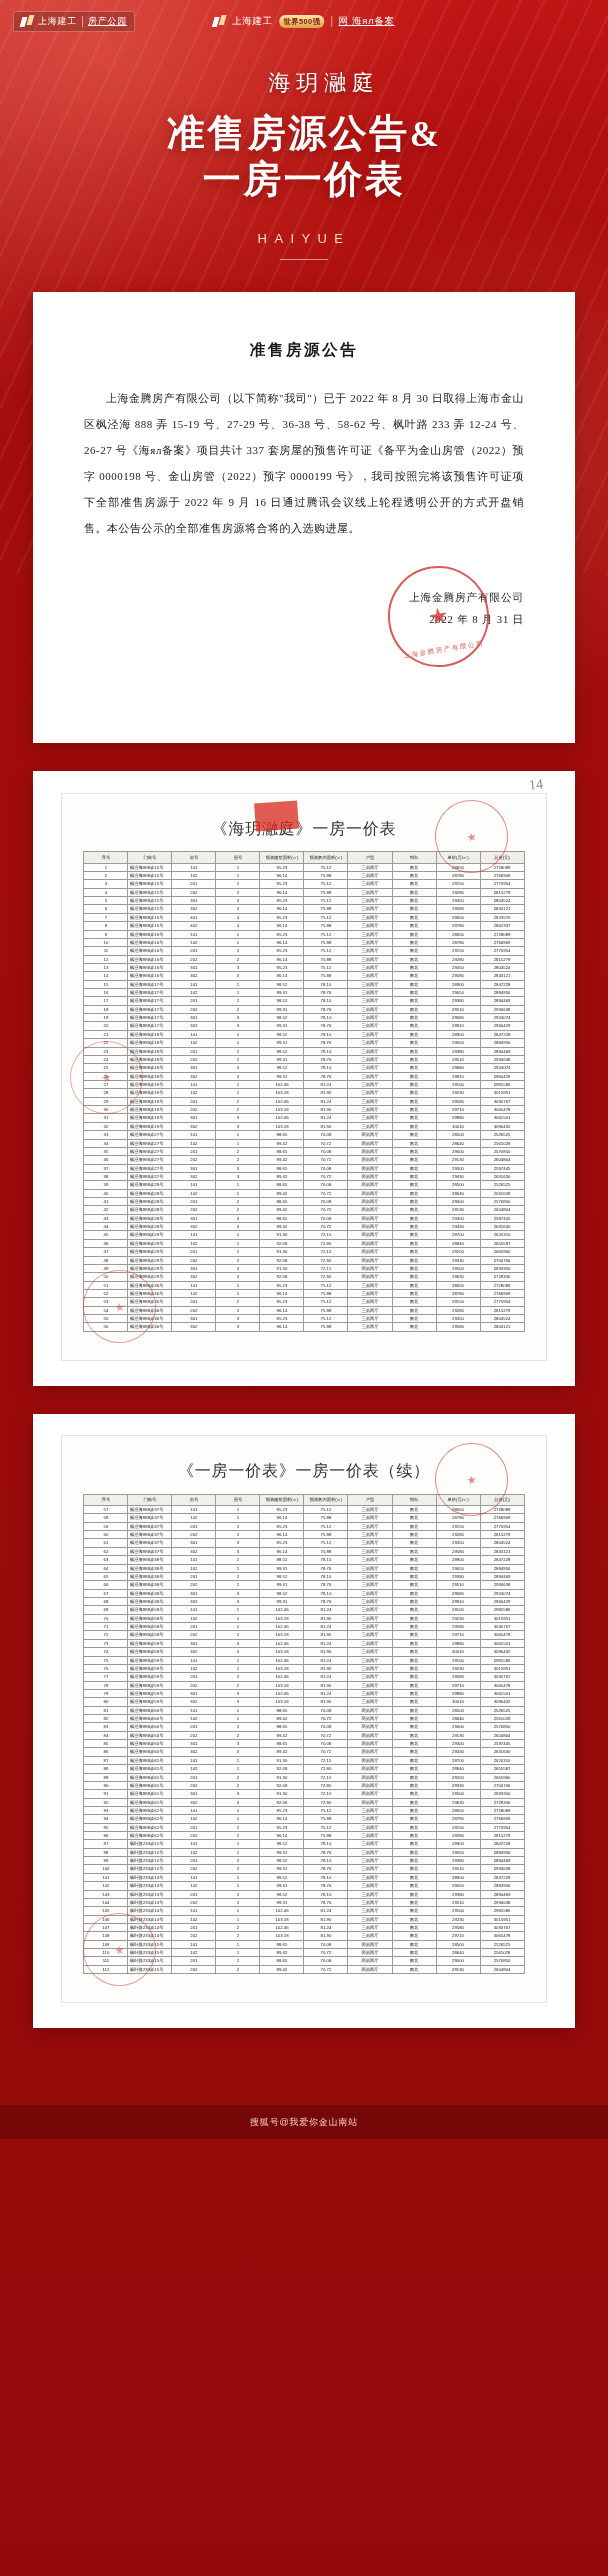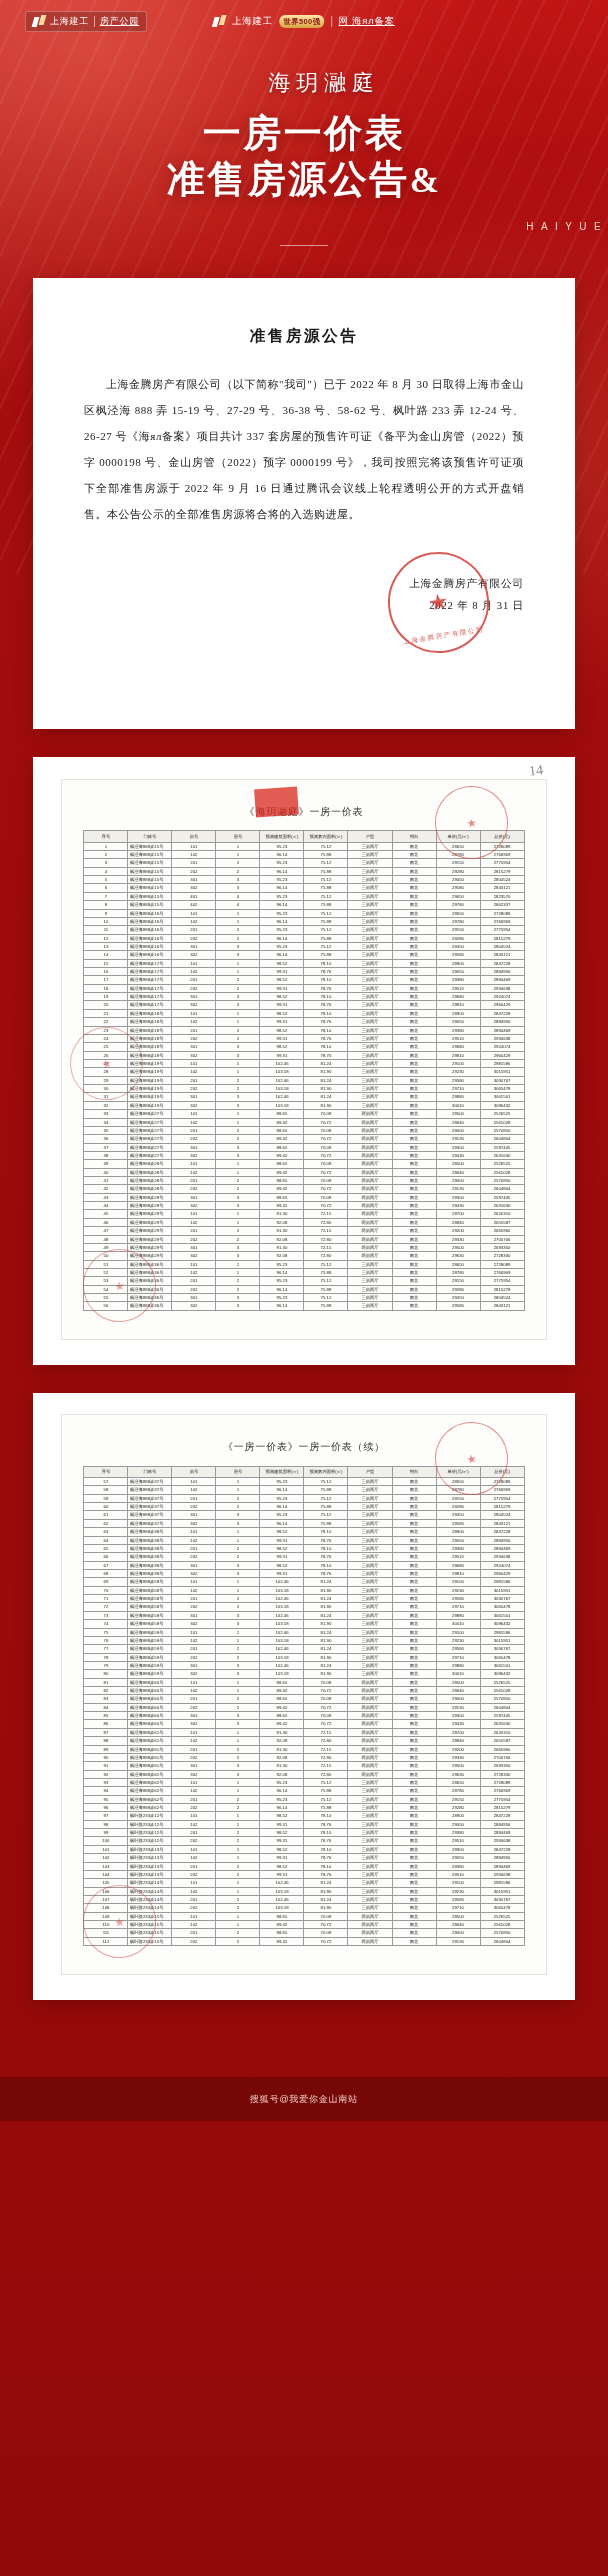--- a/index.html
+++ b/index.html
@@ -53,21 +53,21 @@
     background: linear-gradient(135deg, rgba(255,255,255,0.10) 0%, rgba(255,255,255,0.0) 38%);
     pointer-events: none;
   }
 
   
   .topbar {
     position: relative;
     height: 43px;
     display: flex;
     align-items: center;
-    padding: 0 25px;
+    padding: 0 13px;
     z-index: 5;
   }
   .logo-chip {
     display: flex;
     align-items: center;
     gap: 5px;
     background: rgba(0,0,0,0.18);
     border: 0.8px solid rgba(255,255,255,0.28);
     border-radius: 2.5px;
     padding: 3.3px 6.6px;
@@ -154,25 +154,24 @@
     letter-spacing: 2.5px;
     font-weight: bold;
     color: #ffffff;
     text-shadow: 0 2.5px 11.5px rgba(90,0,0,0.5);
   }
   .hero-title .amp {
     font-family: "Liberation Serif", serif;
     font-size: 35px;
   }
   .hero-en {
-    margin-top: 18px;
-    font-size: 10px;
+    margin-top: 28px;
+    font-size: 13px;
     letter-spacing: 7.4px;
     color: #f6d9c9;
-    text-align: right;
   }
   .hero-rule {
     width: 48px;
     height: 0.8px;
     background: rgba(255,255,255,0.55);
     margin: 13px auto 0;
   }
 
   
   .cards {
@@ -264,21 +263,21 @@
   
   .sheet {
     background: #fdfdfb;
     border: 0.8px solid #e6e3dc;
     position: relative;
     padding: 25px 21.4px 28px;
   }
   .sheet-title {
     text-align: center;
     font-family: "Liberation Serif", serif;
-    font-size: 10px;
+    font-size: 16px;
     color: #333;
     letter-spacing: 0.8px;
     margin-bottom: 11.5px;
   }
   table.price {
     width: 100%;
     border-collapse: collapse;
     font-size: 4.3px;
     font-family: "Liberation Sans", sans-serif;
     color: #1c1c1c;
@@ -330,21 +329,21 @@
     top: 8.2px;
     width: 43px; height: 28px;
     background: #d9261c;
     opacity: .75;
   }
 
   
   .footer {
     position: relative;
     z-index: 5;
-    height: 44px;
+    height: 34px;
     display: flex;
     align-items: center;
     justify-content: center;
     background: rgba(0,0,0,0.22);
   }
   .footer-text {
     color: #f3cfc6;
     font-size: 9px;
     letter-spacing: 0.8px;
   }
@@ -370,22 +369,22 @@
       <span class="chip-text">上海建工</span>
       <span class="badge500">世界500强</span>
       <span class="chip-divider"></span>
       <span class="chip-text2">网 海ял备案</span>
     </div>
   </div>
 
   <div class="hero">
     <div class="hero-sub">海玥瀜庭</div>
     <div class="hero-title">
+      <div><span>准售房源公告</span><span class="amp">&amp;</span></div>
       <div><span>一房一价表</span></div>
-      <div><span>准售房源公告</span><span class="amp">&amp;</span></div>
     </div>
     <div class="hero-en">HAIYUE</div>
     <div class="hero-rule"></div>
   </div>
 
   <div class="cards">
 
     <div class="card notice-card">
       <div class="card-inner">
         <div class="notice-title">准售房源公告</div>

